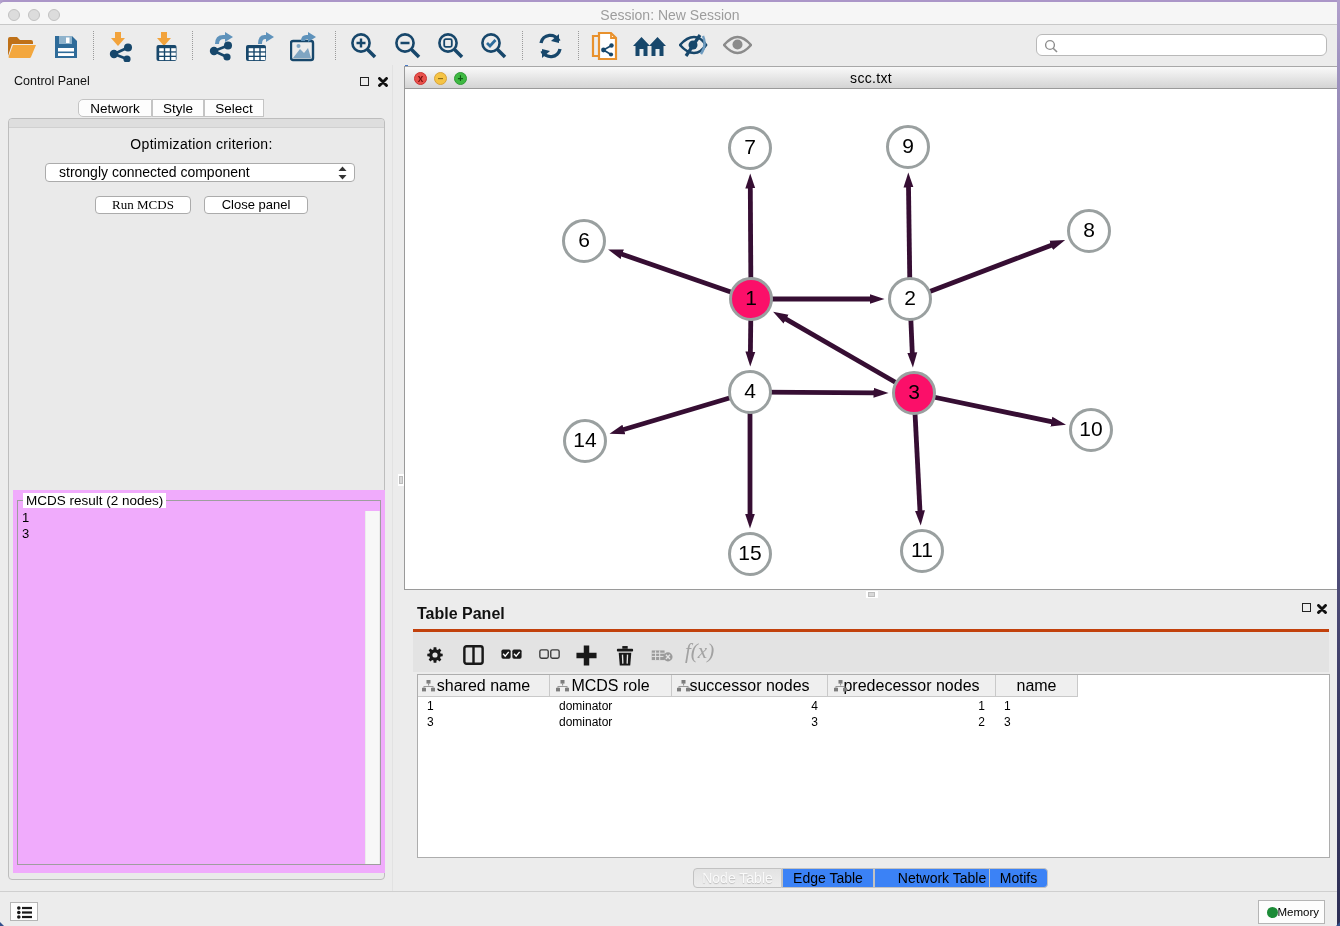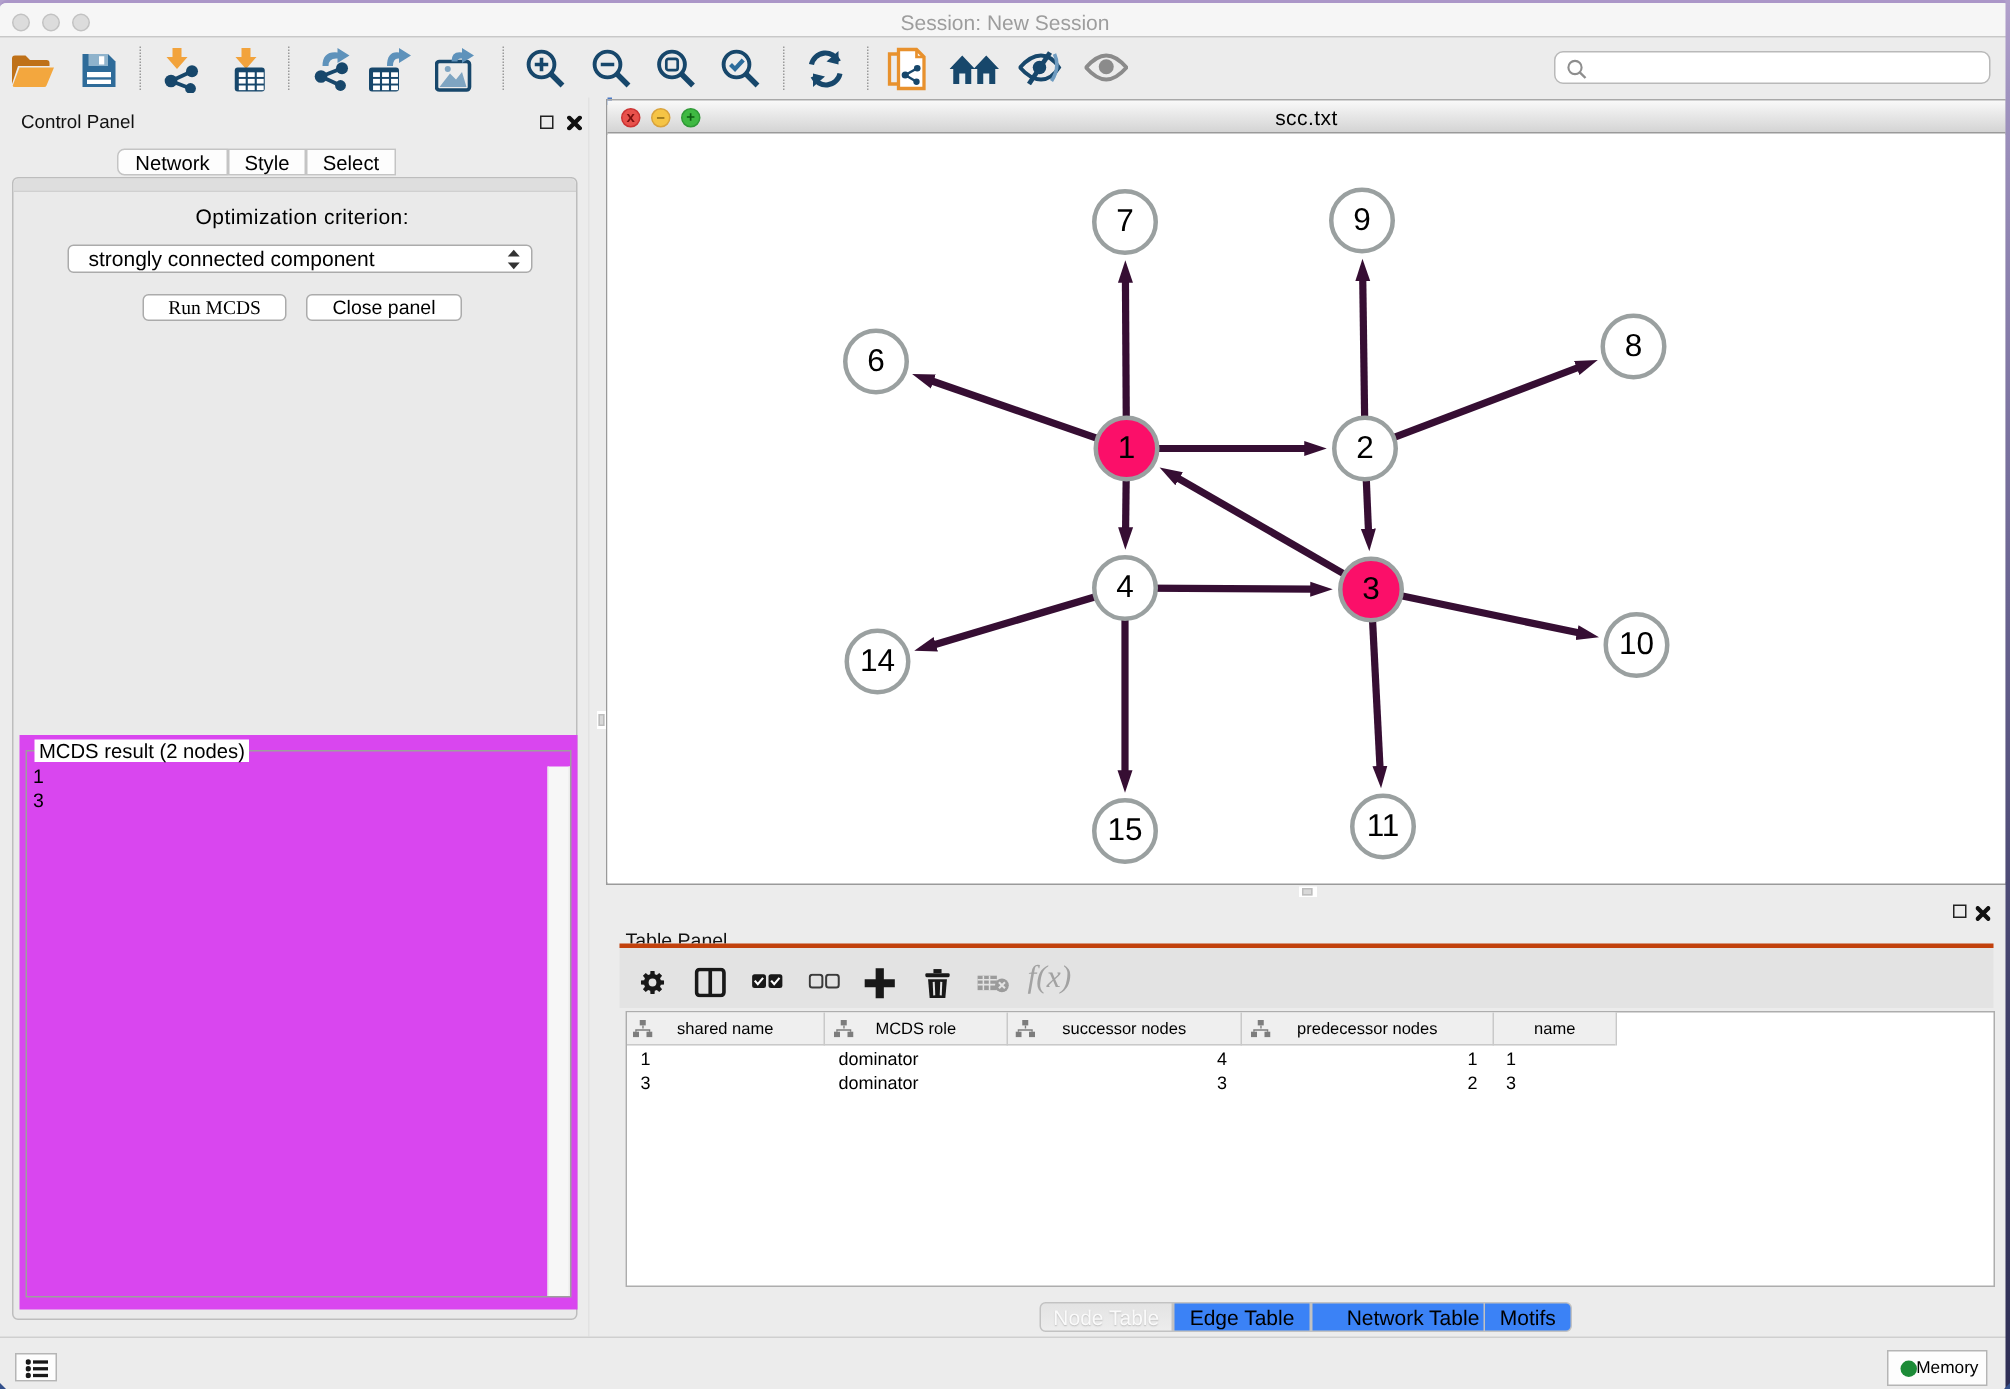--- a/index.html
+++ b/index.html
@@ -22,42 +22,42 @@
 #cpanel { position:absolute; left:0; top:63px; width:392px; height:826px; background:#ececec; }
 #cpheader { position:absolute; left:14px; top:9px; font-size:12.5px; color:#111; }
 .winbtn { position:absolute; color:#222; }
 .cptab { position:absolute; top:34px; height:18px; background:#fdfdfd; border:1px solid #c4c4c4; font-size:13.5px; color:#000; text-align:center; line-height:18px; }
 #tabmcds { height:21px !important; background:linear-gradient(#d2d2d2,#dedede); color:#f4f4f4; text-shadow:0 1px 1px #aaa; border-radius:5px 5px 0 0; border-color:#bdbdbd; }
 #cpcontent { position:absolute; left:8px; top:53px; width:377px; height:762px; background:#eaeaea; border:1px solid #bdbdbd; border-radius:4px; }
 #cpcontent .topstrip { position:absolute; left:0; top:0; width:100%; height:9px; background:#dedede; border-bottom:1px solid #d0d0d0; border-radius:4px 4px 0 0;}
 #optlabel { position:absolute; left:5px; top:17px; width:100%; text-align:center; font-size:14px; letter-spacing:0.3px; color:#000; }
 #dropdown { position:absolute; left:36px; top:44px; width:310px; height:19px; background:#ffffff; border:1px solid #ababab; border-radius:4px; font-size:14px; line-height:17px; padding-left:13px; color:#000; }
 .btn { position:absolute; height:18px; background:#ffffff; border:1px solid #ababab; border-radius:4px; font-size:13px; color:#000; text-align:center; line-height:16px; }
-#resultwhite { position:absolute; left:4px; top:371px; width:372px; height:383px; background:#d946ef; }
+#resultwhite { position:absolute; left:4px; top:371px; width:372px; height:383px; background:#f0abfc; }
 #resultbox { position:absolute; left:4px; top:10px; width:364px; height:365px; border:1px solid #9e9e9e; }
 #resultlabel { position:absolute; left:5px; top:-8px; background:#fff; padding:0 3px; font-size:13.5px; color:#000; }
 #resulttext { position:absolute; left:4px; top:9px; font-size:13px; color:#000; line-height:16px; }
 #resultscroll { position:absolute; right:0px; top:10px; width:15px; height:353px; background:#f7f7f7; border-left:1px solid #ececec; border-right:1px solid #ececec; }
 
 #vsplit { position:absolute; left:392px; top:63px; width:12px; height:826px; background:#ececec; border-left:1px solid #e2e2e2; }
 
 #netframe { position:absolute; left:404px; top:64px; width:934px; height:524px; background:#ffffff; border:1px solid #9a9a9a; border-top:none; }
 #nettitle { position:absolute; left:0px; top:0px; width:100%; height:23px; background:linear-gradient(#f9f9f9,#d4d4d4); border-bottom:1px solid #9a9a9a; border-top:1px solid #a8a8a8;}
 .fl { position:absolute; top:5px; width:13px; height:13px; border-radius:50%; text-align:center; line-height:12px; font-size:10px; font-weight:bold; }
 #nettitletext { position:absolute; top:3px; width:100%; text-align:center; font-size:14px; letter-spacing:0.3px; color:#000; }
 #netcanvas { position:absolute; left:0; top:24px; width:932px; height:498px; background:#ffffff; }
 
 #hsplit { position:absolute; left:404px; top:588px; width:936px; height:9px; background:#ececec; }
 
 #tpanel { position:absolute; left:404px; top:597px; width:934px; height:292px; background:#ececec; }
-#tpheader { position:absolute; left:13px; top:20px; font-size:13px; color:#111; }
+#tpheader { position:absolute; left:13px; top:6px; font-size:16px; color:#111;font-weight:bold; }
 #ttoolbar { position:absolute; left:9px; top:30px; width:916px; height:43px; background:#e3e3e3; border-top:3px solid #c2410c; }
 #tablearea { position:absolute; left:13px; top:75px; width:913px; height:184px; background:#ffffff; border:1px solid #adadad; }
 #thead { position:absolute; left:0; top:0; width:659px; height:22px; background:#efefef; border-bottom:1px solid #c9c9c9; }
-.th { position:absolute; top:0; height:22px; border-right:1px solid #c9c9c9; font-size:11px; color:#000; text-align:center; line-height:22px; }
+.th { position:absolute; top:0; height:22px; border-right:1px solid #c9c9c9; font-size:16px; color:#000; text-align:center; line-height:22px; }
 .sorticon { position:absolute; top:5px; }
 .trow { position:absolute; font-size:12px; color:#000; height:16px; line-height:16px;}
 
 #btabs { position:absolute; left:289px; top:269px; height:20px; }
 .btab { position:absolute; top:0; height:20px; background:#3b82f6; border:1px solid #c2c2c2; font-size:14px; font-weight:normal; color:#000; text-align:center; line-height:19px; }
 #btab-node { background:linear-gradient(#e3e3e3,#ededed); color:#fafafa; text-shadow:0 1px 1px #bbb; border-radius:4px 0 0 4px; }
 #btab-motifs { border-radius:0 4px 4px 0; }
 
 #statusbar { position:absolute; left:0; top:889px; width:100%; height:37px; background:#ececec; border-top:1px solid #cfcfcf; }
 #listbtn { position:absolute; left:10px; top:10px; width:28px; height:19px; background:#fdfdfd; border:1px solid #b5b5b5; }

